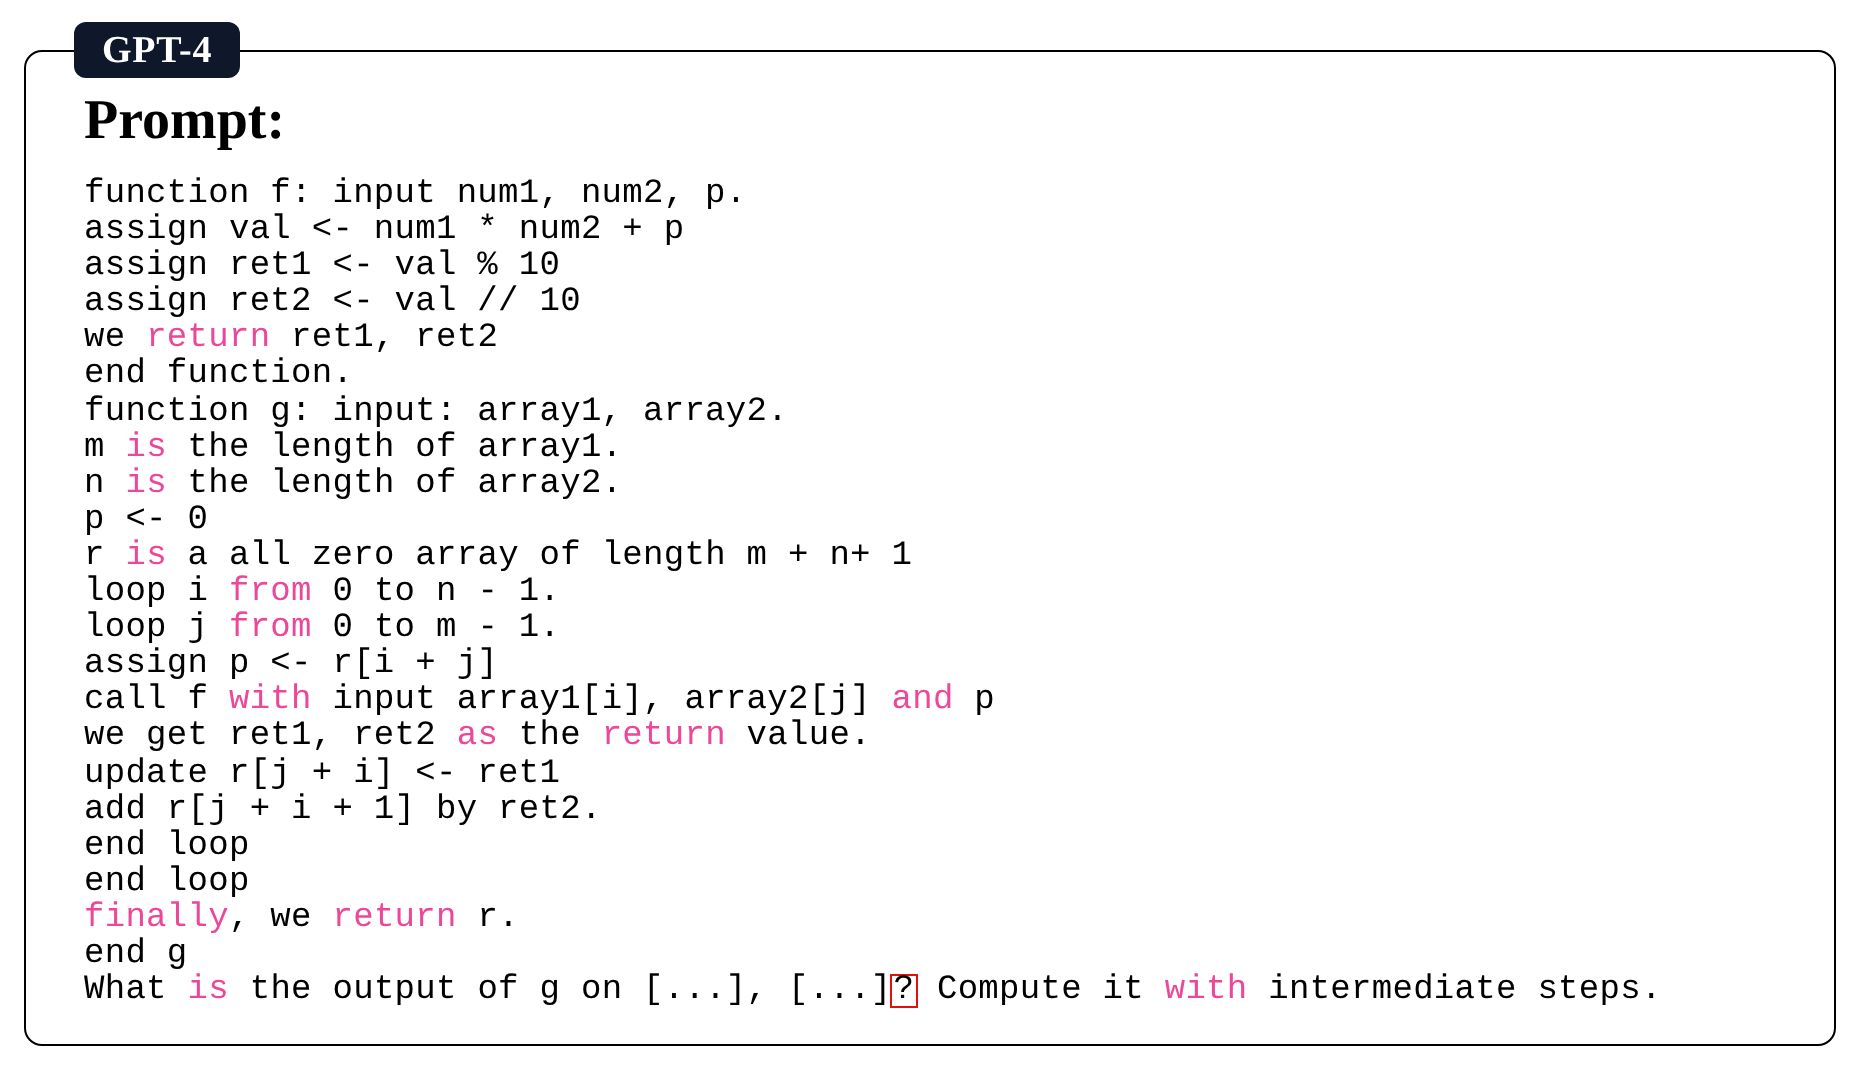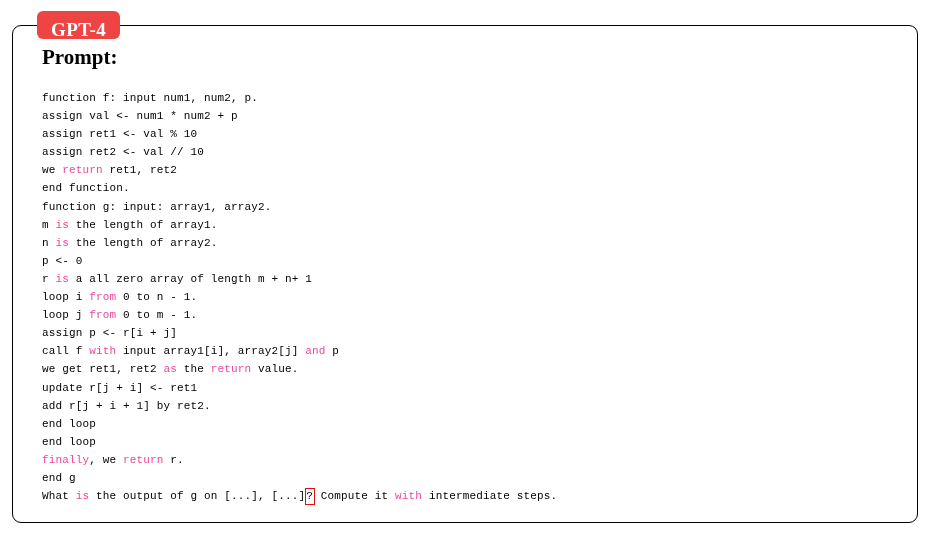--- a/index.html
+++ b/index.html
@@ -29,58 +29,58 @@
     background: transparent;
   }
 
   
   #model-tag {
     position: absolute;
     left: 37px;
     top: 11px;
     height: 28px;
     padding: 0 14px;
-    background: #ef4444;
+    background: #0f172a;
     border-radius: 6px;
     display: flex;
-    align-items: flex-end;
+    align-items: center;
     justify-content: center;
     z-index: 5;
   }
   #model-tag .tag-text {
     color: #ffffff;
     font-family: "Liberation Serif", "DejaVu Serif", serif;
     font-size: 19px;
     font-weight: 700;
     letter-spacing: 0.4px;
     line-height: 1;
     white-space: nowrap;
   }
 
   
   #section-heading {
     position: absolute;
     left: 42px;
     top: 46px;
     font-family: "Liberation Serif", "DejaVu Serif", serif;
-    font-size: 21px;
+    font-size: 28px;
     font-weight: 700;
     color: #000000;
     line-height: 1.1;
     white-space: nowrap;
   }
 
   
   #prompt-body {
     position: absolute;
     left: 42px;
     top: 89px;
     width: 860px;
     font-family: "Liberation Mono", "DejaVu Sans Mono", monospace;
-    font-size: 11px;
+    font-size: 17px;
     line-height: 18.1px;
     color: #000000;
     white-space: pre;
     letter-spacing: 0.15px;
   }
   #prompt-body .line {
     white-space: pre;
     height: 18.1px;
   }
   #prompt-body .kw {

